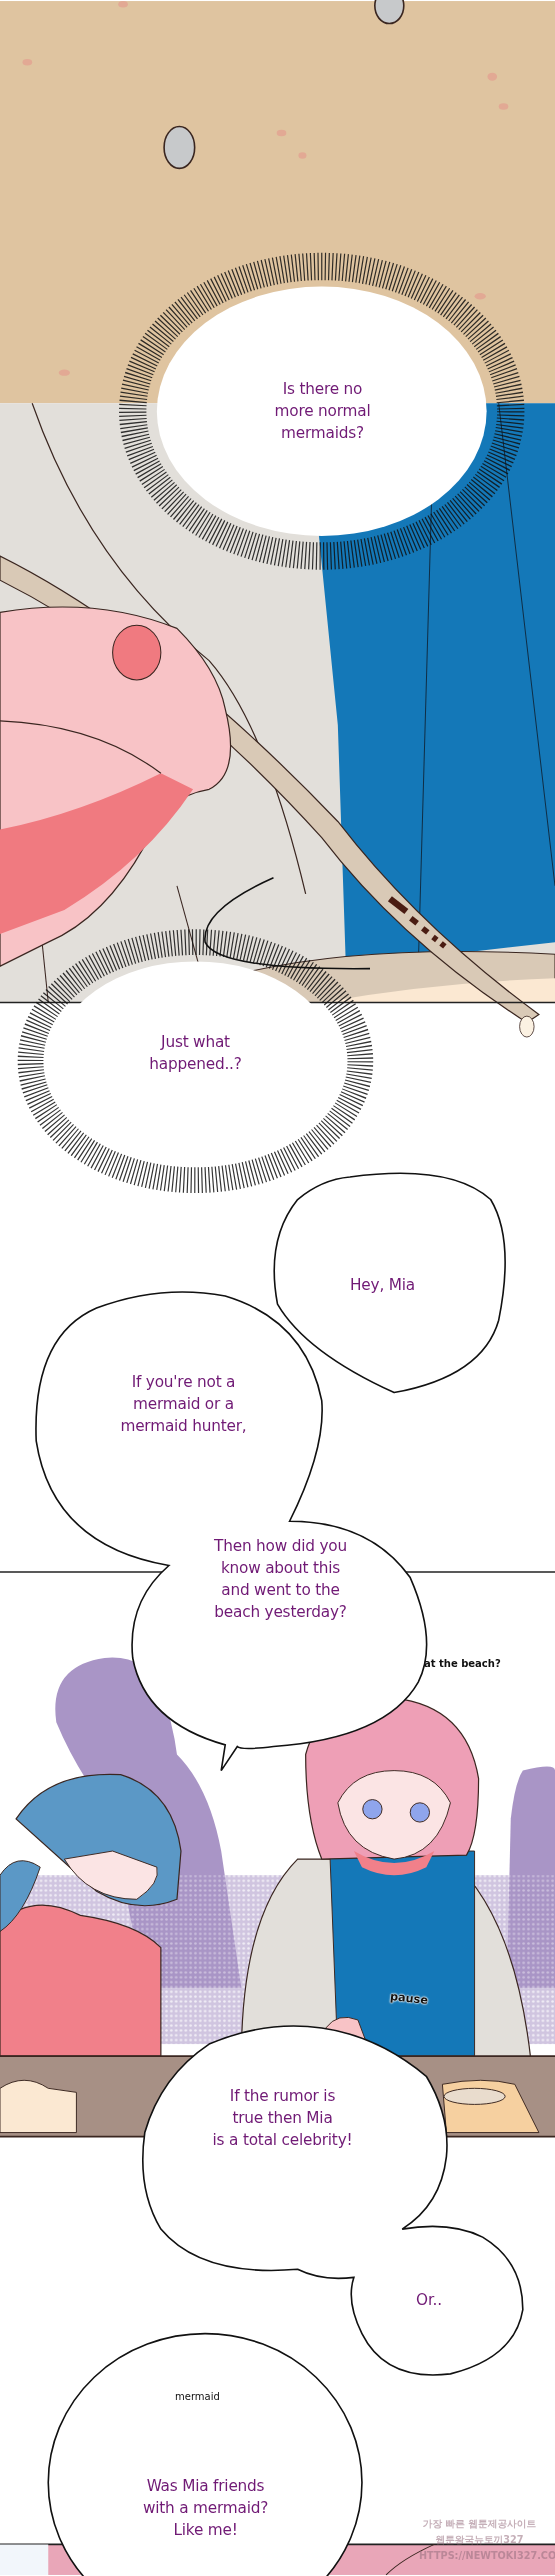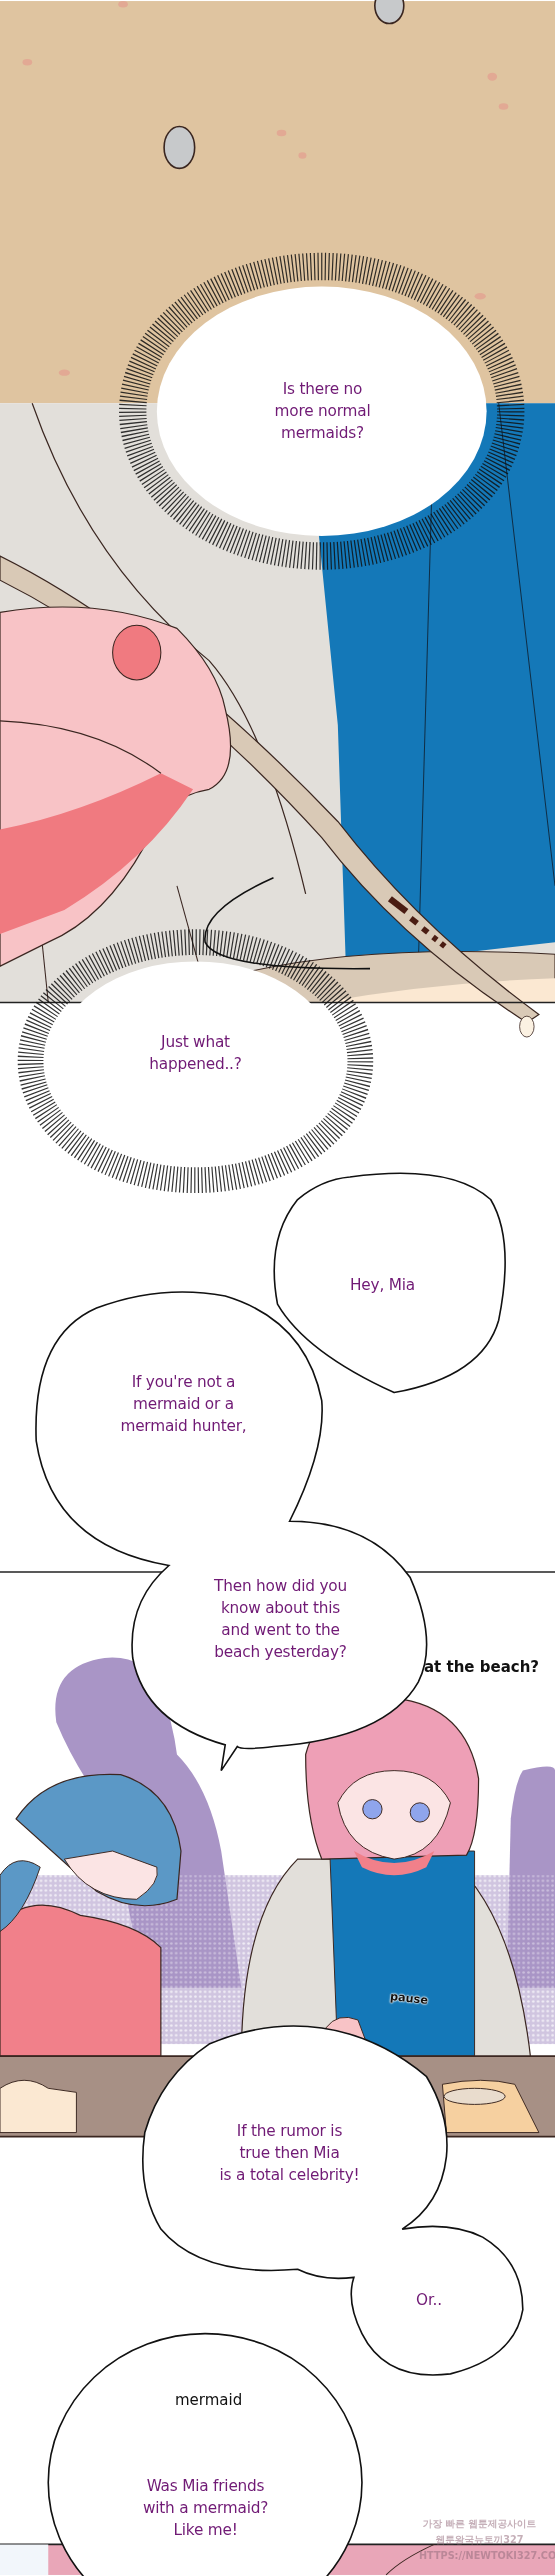--- a/index.html
+++ b/index.html
@@ -3,21 +3,21 @@
 <meta charset="utf-8">
 <style>
   html, body { margin:0; padding:0; background:#ffffff; }
   body { width:555px; height:2576px; position:relative; overflow:hidden;
          font-family:"DejaVu Sans", sans-serif; }
   .art { position:absolute; left:0; top:0; width:555px; height:2576px; }
   .bubble-text { position:absolute; text-align:center; color:#701a75;
          font-family:"DejaVu Sans", sans-serif; font-size:15.3px; line-height:22px;
          letter-spacing:-0.2px; white-space:pre-line; }
   .sfx { position:absolute; color:#111; font-family:"DejaVu Sans", sans-serif;
-         font-size:15px; font-weight:bold; }
+         font-size:10px; font-weight:bold; }
   .sfx-pause { color:#111; font-size:11.3px; font-weight:bold;
          text-shadow:0 0 1.6px #fff, 0 0 1.6px #fff, 0 0 2.4px #fff; transform:rotate(6deg); }
   .watermark { position:absolute; color:rgba(150,110,125,0.55); text-align:center;
          font-family:"DejaVu Sans", sans-serif; font-weight:bold; font-size:9.7px;
          line-height:16px; white-space:pre-line; }
 </style>
 </head>
 <body>
 
 <svg class="art" viewBox="0 0 690 3200" xmlns="http://www.w3.org/2000/svg">
@@ -149,30 +149,30 @@
 <div>
   <div class="bubble-text" style="left:115px; top:1024px; width:161px;margin-top:7px;">Just what
 happened..?</div>
 </div>
 
 <div>
   <div class="bubble-text" style="left:306px; top:1274px; width:153px;">Hey, Mia</div>
   <div class="bubble-text" style="left:95px; top:1371px; width:177px;">If you're not a
 mermaid or a
 mermaid hunter,</div>
-  <div class="bubble-text" style="left:184px; top:1535px; width:193px;margin-top:40px;">Then how did you
+  <div class="bubble-text" style="left:184px; top:1535px; width:193px;">Then how did you
 know about this
 and went to the
 beach yesterday?</div>
 </div>
 
 <div>
   <div class="sfx" style="left:424px; top:1658px;">at the beach?</div>
   <div class="sfx sfx-pause" style="left:390px; top:1992px;">pause</div>
-  <div class="bubble-text" style="left:193px; top:2085px; width:193px;margin-top:35px;">If the rumor is
+  <div class="bubble-text" style="left:186px; top:2085px; width:193px;">If the rumor is
 true then Mia
 is a total celebrity!</div>
   <div class="bubble-text" style="left:397px; top:2289px; width:64px;">Or..</div>
 </div>
 
 <div>
   <div class="sfx" style="left:175px; top:2391px; font-weight:normal;">mermaid</div>
   <div class="bubble-text" style="left:109px; top:2475px; width:193px;">Was Mia friends
 with a mermaid?
 Like me!</div>

